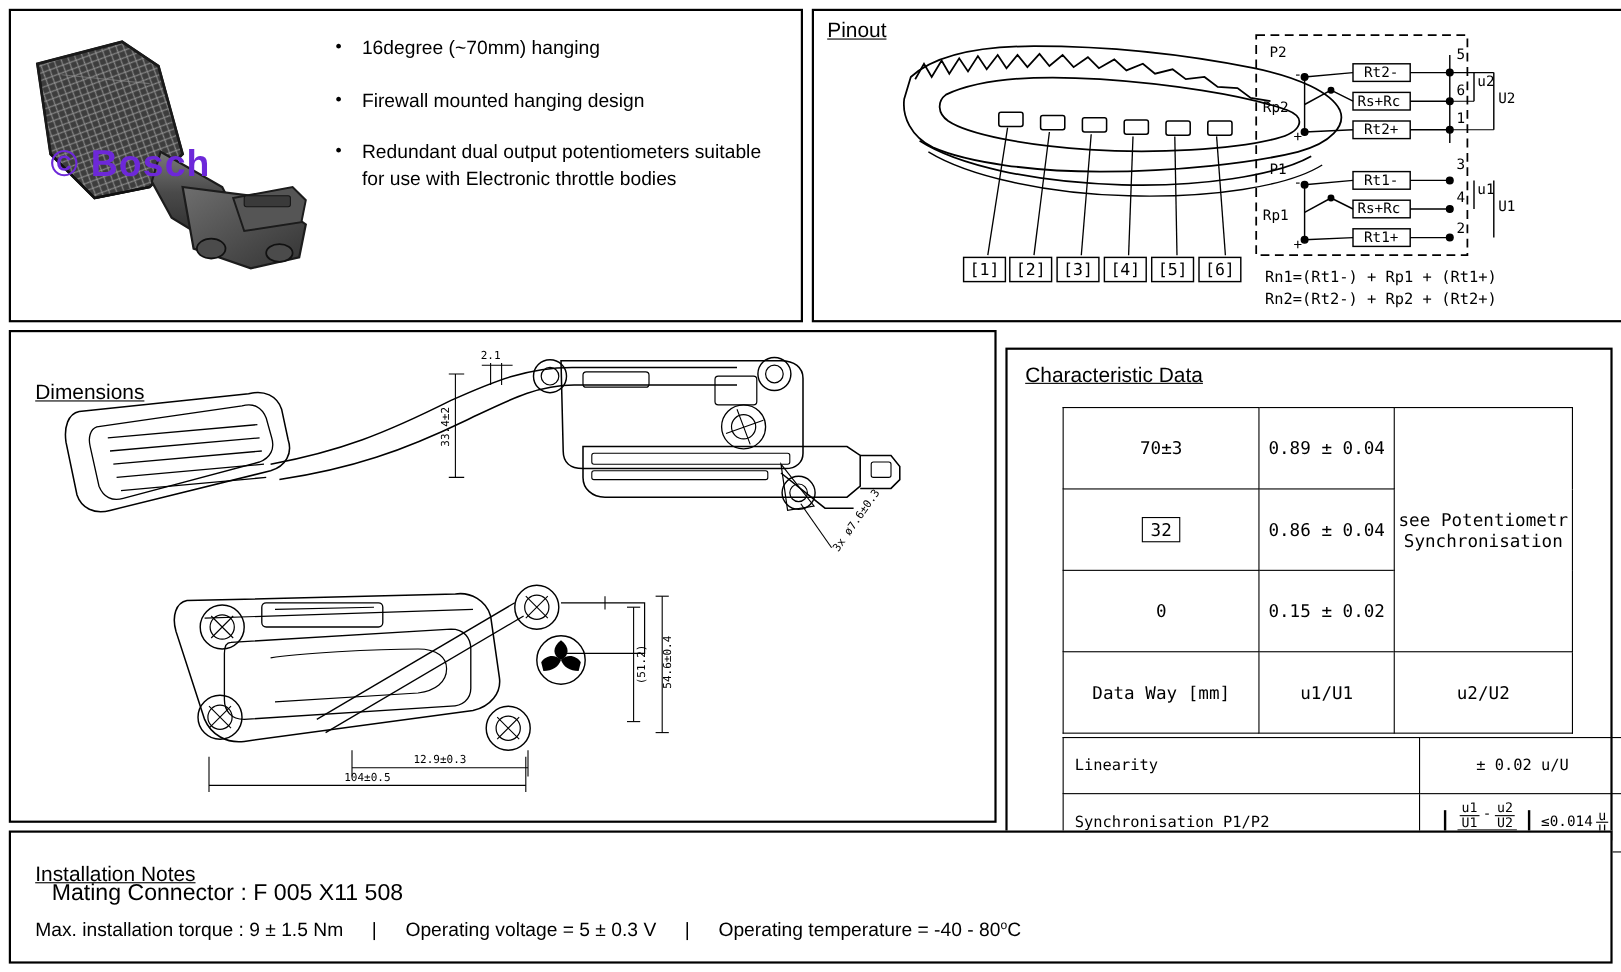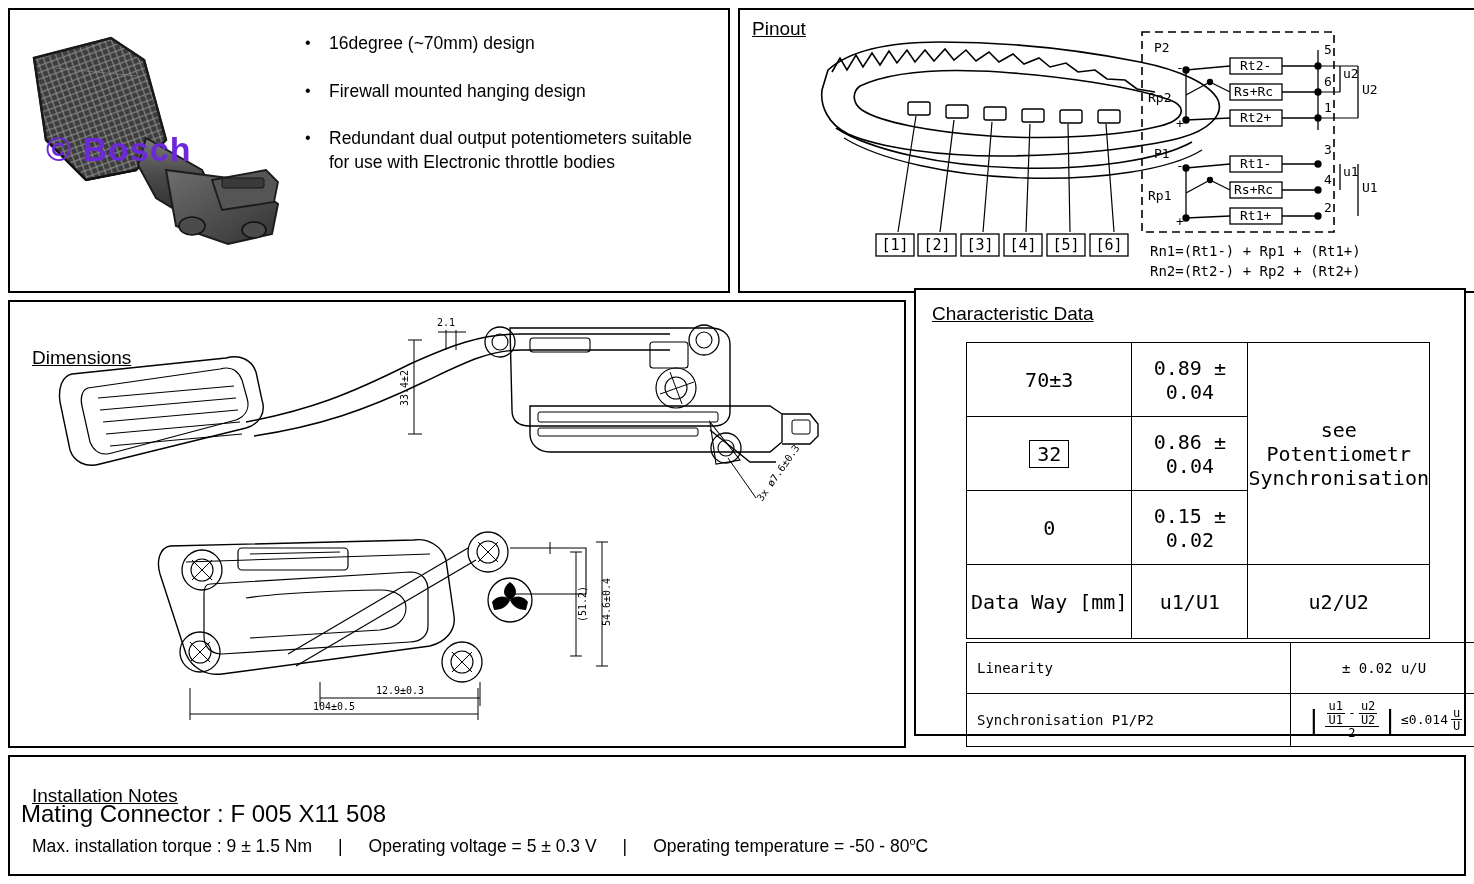--- a/index.html
+++ b/index.html
@@ -66,30 +66,30 @@
   #pinout-panel { left: 738px; top: 8px; width: 850px; height: 285px; }
   #pinout-panel .panel-title { position: absolute; left: 12px; top: 8px; }
   #pinout-svg { position: absolute; left: 0; top: 0; }
 
   
   #dimensions-panel { left: 8px; top: 300px; width: 898px; height: 448px; }
   #dimensions-panel .panel-title { position: absolute; left: 22px; top: 13px; margin-top: 32px; }
   #dims-svg { position: absolute; left: 0; top: 0; }
 
   
-  #chardata-panel { left: 914px; top: 288px; width: 552px; height: 448px; text-decoration: underline; }
+  #chardata-panel { left: 914px; top: 316px; width: 552px; height: 448px; text-decoration: underline; }
   #chardata-panel .panel-title { position: absolute; left: 16px; top: 13px; }
 
   #char-table {
     position: absolute;
     left: 50px; top: 52px;
     width: 464px;
     border-collapse: collapse;
     font-family: "DejaVu Sans Mono", monospace;
-    font-size: 20px;
+    font-size: 16px;
     padding-left: 43px;
   }
   #char-table td {
     border: 1.5px solid #000;
     text-align: center;
     vertical-align: middle;
     padding: 0;
     height: 73px;
   }
   #char-table td.c1 { width: 175px; }
@@ -126,21 +126,21 @@
   }
   .frac .num { display: block; border-bottom: 1.3px solid #000; padding: 0 2px; }
   .frac .den { display: block; padding: 0 2px; }
   .fracwrap { display: inline-flex; align-items: center; gap: 3px; font-size: 13px; }
   .bigbar { display:inline-block; font-size: 26px; line-height: 0.8; position: relative; top: 1px;}
 
   
   #notes-panel { left: 8px; top: 755px; width: 1458px; height: 121px; }
   #notes-panel .panel-title { position: absolute; left: 22px; top: 28px; }
   #notes-line1 {
-    position: absolute; left: 11px; top: 43px; font-size: 24px;
+    position: absolute; left: 37px; top: 43px; font-size: 21px;
   }
   #notes-line2 {
     position: absolute; left: 22px; top: 78px; font-size: 17.5px;
     display: flex; align-items: baseline; white-space: pre;
   }
   .sep { padding: 0 26px; }
   sup.deg { font-size: 11px; vertical-align: super; }
 </style>
 </head>
 <body>
@@ -180,21 +180,21 @@
 
       <path d="M30 120 L70 160 L120 150" fill="none" stroke="#111" stroke-width="2"></path>
       <path d="M40 48 L120 56" stroke="#8f8f8f" stroke-width="1" opacity="0.6"></path>
     </svg>
     <div class="watermark">© Bosch</div>
   </div>
 
   <div id="bullet-list">
     <div class="bullet-row">
       <span class="dot">•</span>
-      <span class="btext">16degree (~70mm) design</span>
+      <span class="btext">16degree (~70mm) hanging</span>
     </div>
     <div class="bullet-row">
       <span class="dot">•</span>
       <span class="btext">Firewall mounted hanging design</span>
     </div>
     <div class="bullet-row">
       <span class="dot">•</span>
       <span class="btext">Redundant dual output potentiometers suitable for use with  Electronic throttle bodies</span>
     </div>
   </div>
@@ -507,15 +507,15 @@
 </div>
 
 <div class="panel" id="notes-panel">
   <div class="panel-title">Installation Notes</div>
   <div id="notes-line1">Mating Connector :  F 005 X11 508</div>
   <div id="notes-line2">
     <span>Max. installation torque : 9 ± 1.5 Nm</span>
     <span class="sep">|</span>
     <span>Operating voltage = 5 ± 0.3 V</span>
     <span class="sep">|</span>
-    <span><span>Operating temperature = -50 - 80</span><sup class="deg">o</sup><span>C</span></span>
+    <span><span>Operating temperature = -40 - 80</span><sup class="deg">o</sup><span>C</span></span>
   </div>
 </div>
 
 </body></html>

